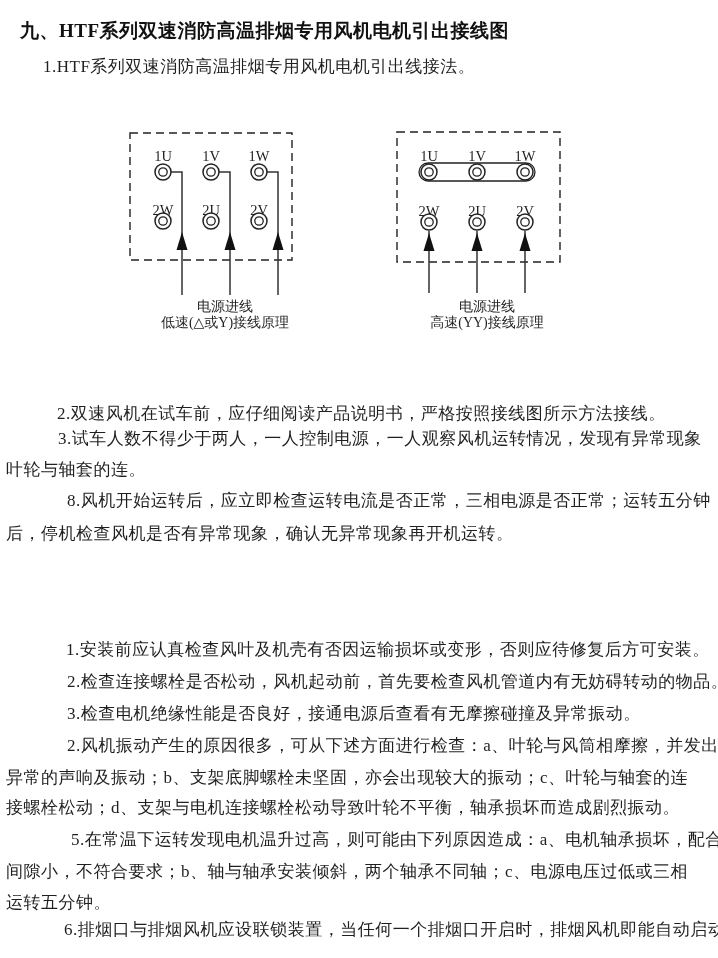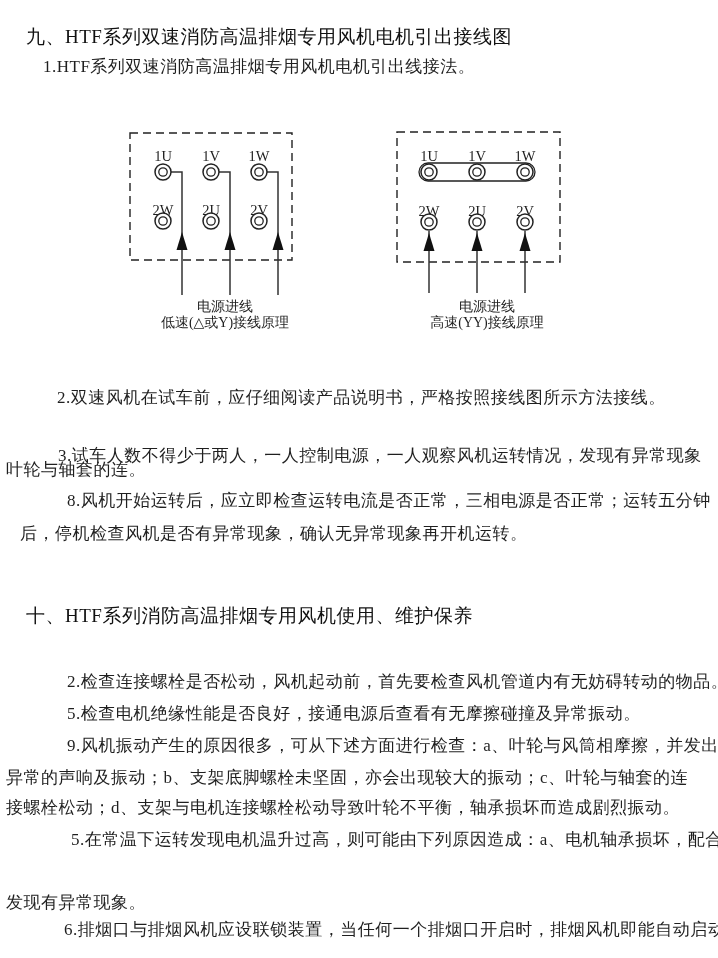--- a/index.html
+++ b/index.html
@@ -8,23 +8,23 @@
     width: 718px;
     height: 958px;
     background: #ffffff;
     font-family: "Liberation Serif", "DejaVu Serif", serif;
     color: #1f1f1f;
     overflow: hidden;
   }
   .hd {
     position: absolute;
     left: 14px;
-    margin: 12px;
+    margin: 6px;
     font-size: 19px;
-    font-weight: normal;
+    font-weight: bold;
     letter-spacing: 0.5px;
     white-space: nowrap;
     color: #111111;
   }
   .ln {
     position: absolute;
     font-size: 17px;
     letter-spacing: 0.5px;
     white-space: nowrap;
     line-height: 20px;
@@ -151,30 +151,31 @@
       <g>
         <circle class="t-outer" cx="525" cy="97" r="8"></circle>
           <circle class="t-inner" cx="525" cy="97" r="4.2"></circle>
       </g>
 
       <text class="cap" x="487" y="186" text-anchor="middle">电源进线</text>
       <text class="cap" x="487" y="202" text-anchor="middle">高速(YY)接线原理</text>
     </g>
   </svg>
 
-  <div class="ln" style="top:388px;left:57px">2.双速风机在试车前，应仔细阅读产品说明书，严格按照接线图所示方法接线。</div>
-  <div class="ln" style="top:446px;left:58px">3.试车人数不得少于两人，一人控制电源，一人观察风机运转情况，发现有异常现象</div>
+  <div class="ln" style="top:404px;left:57px">2.双速风机在试车前，应仔细阅读产品说明书，严格按照接线图所示方法接线。</div>
+  <div class="ln" style="top:429px;left:58px">3.试车人数不得少于两人，一人控制电源，一人观察风机运转情况，发现有异常现象</div>
   <div class="ln" style="top:460px;left:6px">叶轮与轴套的连。</div>
   <div class="ln" style="top:491px;left:67px">8.风机开始运转后，应立即检查运转电流是否正常，三相电源是否正常；运转五分钟</div>
-  <div class="ln" style="top:524px;left:20px">后，停机检查风机是否有异常现象，确认无异常现象再开机运转。</div>
+  <div class="ln" style="top:524px;left:6px">后，停机检查风机是否有异常现象，确认无异常现象再开机运转。</div>
 
-  <h1 class="hd" style="top:591px">十、HTF系列消防高温排烟专用风机使用、维护保养</h1>
 
+  <div class="ln" style="top:640px;left:66px">1.安装前应认真检查风叶及机壳有否因运输损坏或变形，否则应待修复后方可安装。</div>
   <div class="ln" style="top:672px;left:67px">2.检查连接螺栓是否松动，风机起动前，首先要检查风机管道内有无妨碍转动的物品。</div>
-  <div class="ln" style="top:704px;left:67px">5.检查电机绝缘性能是否良好，接通电源后查看有无摩擦碰撞及异常振动。</div>
-  <div class="ln" style="top:736px;left:67px">9.风机振动产生的原因很多，可从下述方面进行检查：a、叶轮与风筒相摩擦，并发出</div>
+  <div class="ln" style="top:704px;left:67px">3.检查电机绝缘性能是否良好，接通电源后查看有无摩擦碰撞及异常振动。</div>
+  <div class="ln" style="top:736px;left:67px">2.风机振动产生的原因很多，可从下述方面进行检查：a、叶轮与风筒相摩擦，并发出</div>
   <div class="ln" style="top:798px;left:6px">接螺栓松动；d、支架与电机连接螺栓松动导致叶轮不平衡，轴承损坏而造成剧烈振动。</div>
   <div class="ln" style="top:768px;left:6px">异常的声响及振动；b、支架底脚螺栓未坚固，亦会出现较大的振动；c、叶轮与轴套的连</div>
   <div class="ln" style="top:830px;left:71px">5.在常温下运转发现电机温升过高，则可能由下列原因造成：a、电机轴承损坏，配合</div>
-  <div class="ln" style="top:893px;left:6px">发现有异常现象。</div>
+  <div class="ln" style="top:862px;left:6px">间隙小，不符合要求；b、轴与轴承安装倾斜，两个轴承不同轴；c、电源电压过低或三相</div>
+  <div class="ln" style="top:893px;left:6px">运转五分钟。</div>
   <div class="ln" style="top:920px;left:64px">6.排烟口与排烟风机应设联锁装置，当任何一个排烟口开启时，排烟风机即能自动启动。</div>
 
 </div>
 
 </body></html>

